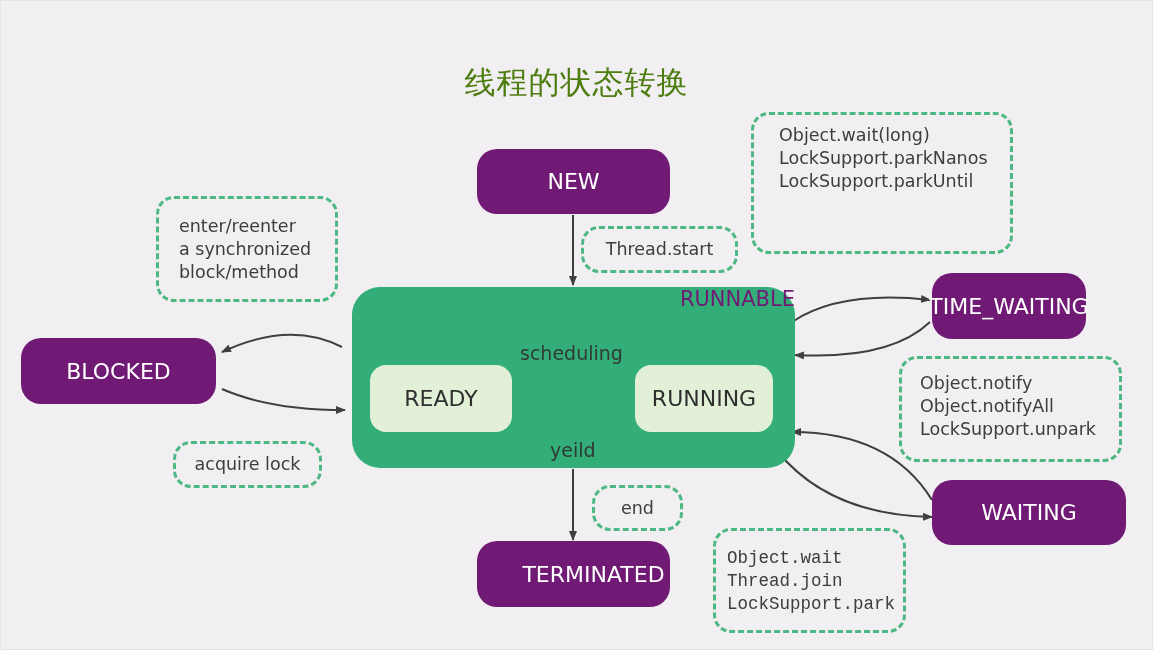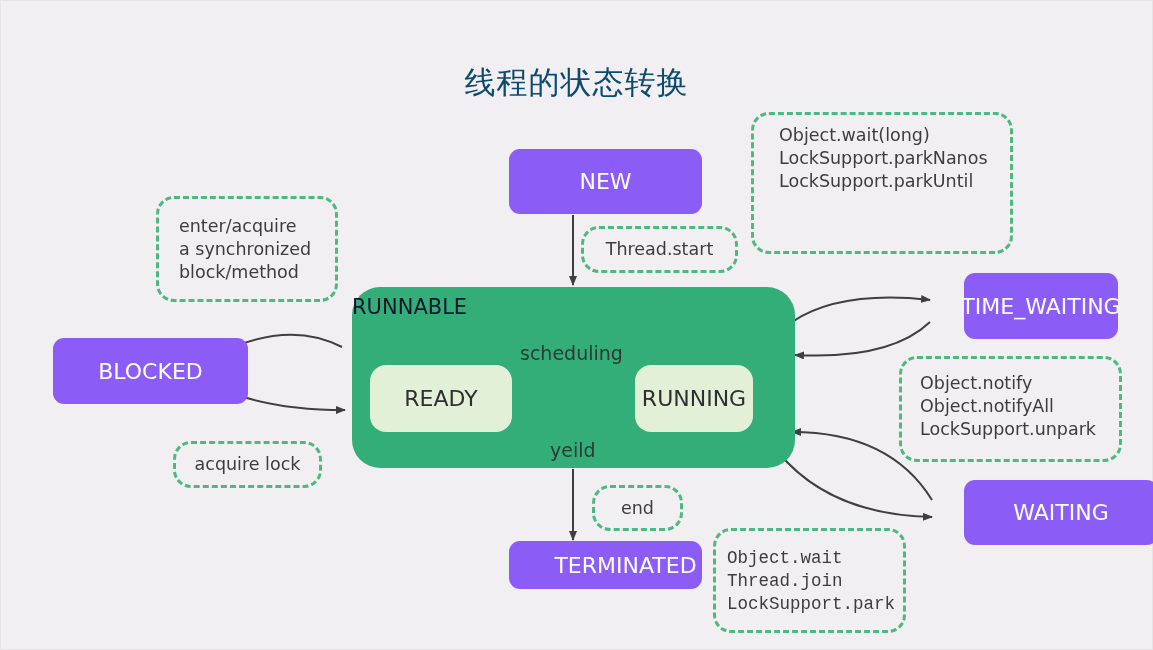--- a/index.html
+++ b/index.html
@@ -11,40 +11,39 @@
       font-family: "DejaVu Sans", "Liberation Sans", sans-serif;
       color: #3d3d3d;
     }
     .frame {
       position: absolute; left: 0; top: 0; width: 1151px; height: 648px;
       border: 1px solid #e6e4e6;
       pointer-events: none;
     }
     .title {
       position: absolute; left: 0; width: 1153px; top: 62px;
-      text-align: center; font-size: 31px; color: #0c4a6e;
+      text-align: center; font-size: 31px; color: #4d7c0f;
       letter-spacing: 1px;
     }
     .state {
       position: absolute;
-      background: #8b5cf6;
-      border-radius: 11px;
+      background: #701a75;
+      border-radius: 20px;
       color: #ffffff;
       font-size: 22px;
       display: flex; align-items: center; justify-content: center;
       box-sizing: border-box;
-      margin-left: 32px;
     }
     .runnable {
       position: absolute; left: 352px; top: 287px; width: 443px; height: 181px;
       background: #34ae79; border-radius: 28px;
     }
     .runnable-label {
-      position: absolute; left: 0; width: 100%; top: 8px;
-      text-align: left; color: #0f172a; font-size: 21px;
+      position: absolute; left: 0; width: 100%; top: 0;
+      text-align: right; color: #701a75; font-size: 21px;
     }
     .inner {
       position: absolute;
       background: #e3f0d8;
       border-radius: 16px;
       color: #2f2f2f;
       font-size: 22px;
       display: flex; align-items: center; justify-content: center;
     }
     .edge-label {
@@ -92,49 +91,49 @@
 
 <div class="state" style="left:477px; top:149px; width:193px; height:65px;">
   <span>NEW</span>
 </div>
 
 <div class="runnable">
   <div class="runnable-label">RUNNABLE</div>
   <div class="inner" style="left:18px; top:78px; width:142px; height:67px;">
     <span>READY</span>
   </div>
-  <div class="inner" style="left:283px; top:78px; width:118px; height:67px;">
+  <div class="inner" style="left:283px; top:78px; width:138px; height:67px;">
     <span>RUNNING</span>
   </div>
   <div class="edge-label" style="left:168px; top:55px;text-align:center;">scheduling</div>
   <div class="edge-label" style="left:198px; top:152px;">yeild</div>
 </div>
 
 <div class="state" style="left:21px; top:338px; width:195px; height:66px;">
   <span>BLOCKED</span>
 </div>
 
 <div class="state" style="left:932px; top:273px; width:154px; height:66px;">
   <span>TIME_WAITING</span>
 </div>
 
 <div class="state" style="left:932px; top:480px; width:194px; height:65px;">
   <span>WAITING</span>
 </div>
 
-<div class="state" style="left:477px; top:541px; width:193px; height:48px;padding-left:40px;">
+<div class="state" style="left:477px; top:541px; width:193px; height:66px;padding-left:40px;">
   <span>TERMINATED</span>
 </div>
 
 <div class="note center" style="left:581px; top:226px; width:157px; height:47px;">
   <span class="line">Thread.start</span>
 </div>
 
 <div class="note" style="left:156px; top:196px; width:182px; height:106px; padding:16px 0 0 20px;">
-  <span class="line">enter/acquire</span>
+  <span class="line">enter/reenter</span>
   <span class="line">a synchronized</span>
   <span class="line">block/method</span>
 </div>
 
 <div class="note center" style="left:173px; top:441px; width:149px; height:47px;">
   <span class="line">acquire lock</span>
 </div>
 
 <div class="note center" style="left:592px; top:485px; width:91px; height:46px;">
   <span class="line">end</span>

